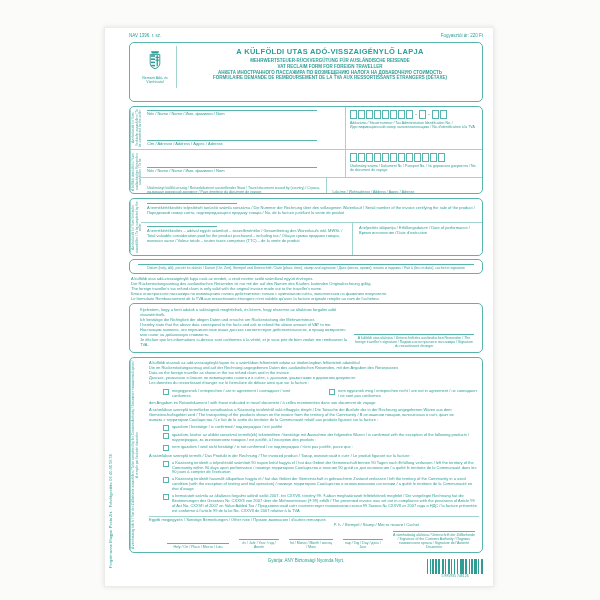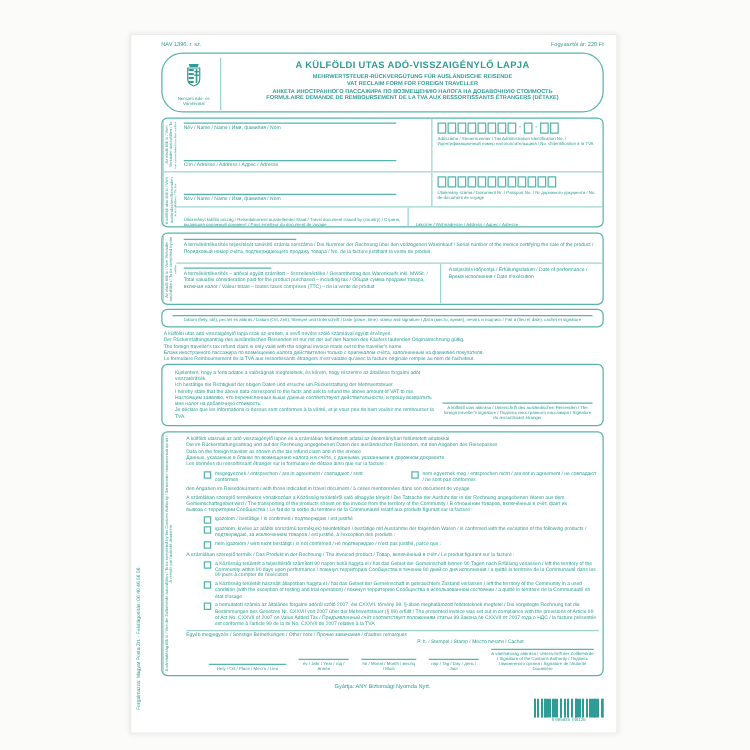--- a/index.html
+++ b/index.html
@@ -60,21 +60,21 @@
 
 <div class="sheet">
 
   <div class="distributor">Forgalmazza: Magyar Posta Zrt. · Felvilágosítás: 06 40 46 56 56</div>
 
   <div class="metarow">
     <span class="t45">NAV 1396. r. sz.</span>
     <span class="t45">Fogyasztói ár: 220 Ft</span>
   </div>
 
-  <div class="fbox" style="height:48px;margin-top:2px;border-radius:17px;">
+  <div class="fbox" style="height:60px;margin-top:2px;">
     <div style="position:absolute;left:4px;top:3px;width:42px;height:42px;border-right:1px solid #9fd4cf;text-align:center;">
       <svg width="16" height="22" viewBox="0 0 20 26" style="margin-top:3px;">
         <path d="M5 2 h10 l-1 3 h-8 z" fill="#2f9d95"></path>
         <path d="M4 6 h12 v11 q0 5 -6 7 q-6 -2 -6 -7 z" fill="none" stroke="#2f9d95" stroke-width="1.2"></path>
         <rect x="4.8" y="7" width="5.2" height="2" fill="#2f9d95"></rect>
         <rect x="4.8" y="11" width="5.2" height="2" fill="#2f9d95"></rect>
         <rect x="4.8" y="15" width="5.2" height="2" fill="#2f9d95"></rect>
         <rect x="5.2" y="19" width="4.8" height="2" fill="#2f9d95"></rect>
         <rect x="12" y="7" width="1.6" height="14" fill="#2f9d95"></rect>
         <rect x="10.6" y="9" width="4.6" height="1.4" fill="#2f9d95"></rect>

